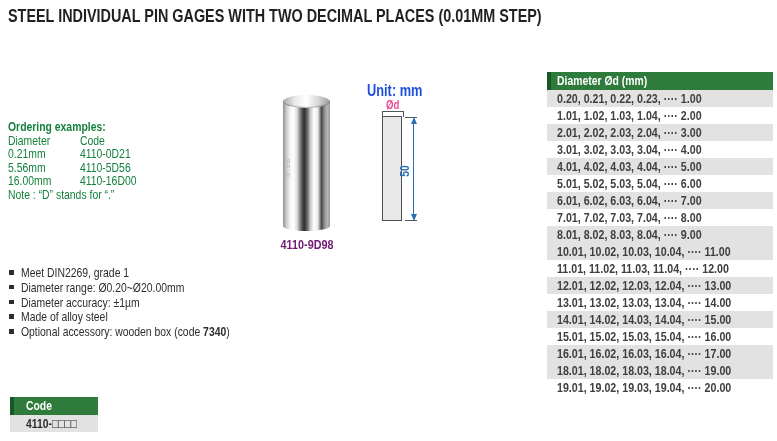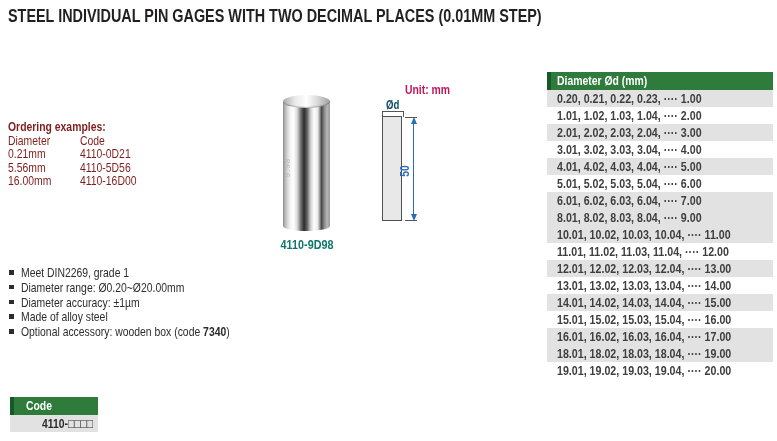--- a/index.html
+++ b/index.html
@@ -5,45 +5,45 @@
   html,body{margin:0;padding:0;background:#fff;}
   #page{position:relative;width:777px;height:441px;background:#ffffff;overflow:hidden;
         font-family:"Liberation Sans","DejaVu Sans",sans-serif;color:#3a3a3a;}
   
   .cx{display:inline-block;transform:scaleX(.8);transform-origin:0 50%;white-space:nowrap;}
   .cxc{display:inline-block;transform:scaleX(.8);transform-origin:50% 50%;white-space:nowrap;}
 
   .title{position:absolute;left:8px;top:7px;font-size:18px;font-weight:bold;color:#231f20;line-height:19px;}
 
   
-  .ordering{position:absolute;left:8px;top:120px;font-size:13px;line-height:13.6px;color:#7f1d1d;}
+  .ordering{position:absolute;left:8px;top:120px;font-size:13px;line-height:13.6px;color:#15803d;}
   .ord-head{font-weight:bold;}
   .ord-row{position:relative;height:13.6px;}
   .ord-c1{position:absolute;left:0;top:0;}
   .ord-c2{position:absolute;left:72px;top:0;}
 
   
   .pin-wrap{position:absolute;left:283px;top:95px;width:47px;height:137px;}
   .pin-top{position:absolute;left:0;top:0;width:47px;height:13px;border-radius:50%;
            background:linear-gradient(90deg,#a9a9a9,#e9e9e9 25%,#ffffff 50%,#d6d6d6 75%,#9e9e9e);
            box-shadow:inset 0 -1px 1px rgba(0,0,0,.25);}
   .pin-body{position:absolute;left:0;top:6px;width:47px;height:130px;
             border-radius:0 0 24px 24px / 0 0 5px 5px;
             background:linear-gradient(90deg,
               #8f8f8f 0%,#c9c9c9 7%,#f3f3f3 15%,#ffffff 22%,#dcdcdc 30%,
               #6f6f6f 38%,#2c2c2c 45%,#6b6b6b 52%,#c6c6c6 58%,#ffffff 66%,
               #e9e9e9 74%,#4b4b4b 82%,#8c8c8c 88%,#b7b7b7 94%,#9a9a9a 100%);}
   .pin-engraving{position:absolute;left:-5px;top:62px;transform:rotate(-90deg);
                  font-size:8px;color:#b9b9b9;letter-spacing:1px;}
   .pin-label{position:absolute;left:252px;top:237px;width:110px;text-align:center;
-             font-size:13.5px;font-weight:bold;color:#0f766e;}
+             font-size:13.5px;font-weight:bold;color:#701a75;}
 
   
-  .dgm-unit{position:absolute;left:405px;top:82px;font-size:13px;font-weight:bold;color:#be185d;}
-  .dgm-od{position:absolute;left:386px;top:98px;font-size:12px;font-weight:bold;color:#0c4a6e;}
+  .dgm-unit{position:absolute;left:367px;top:82px;font-size:16px;font-weight:bold;color:#1d4ed8;}
+  .dgm-od{position:absolute;left:386px;top:98px;font-size:12px;font-weight:bold;color:#ec4899;}
   .dgm-hline{position:absolute;left:382px;top:111px;width:22px;height:0;border-top:1px solid #555;}
   .dgm-htick-l{position:absolute;left:382px;top:111px;width:0;height:6px;border-left:1px solid #555;}
   .dgm-htick-r{position:absolute;left:403px;top:111px;width:0;height:6px;border-left:1px solid #555;}
   .dgm-rect{position:absolute;left:382px;top:116px;width:20px;height:105px;
             background:#e8e8e8;border:1.5px solid #505050;box-sizing:border-box;}
   .dgm-ext-top{position:absolute;left:405px;top:117px;width:12px;height:0;border-top:1px solid #555;}
   .dgm-ext-bot{position:absolute;left:405px;top:220px;width:12px;height:0;border-top:1px solid #555;}
   .dgm-vline{position:absolute;left:413px;top:119px;width:0;height:100px;border-left:1px solid #2a6db8;}
   .arr{position:absolute;width:0;height:0;border-left:3px solid transparent;border-right:3px solid transparent;}
   .arr-up{left:410.5px;top:117px;border-bottom:7px solid #2a6db8;}
@@ -55,21 +55,21 @@
   
   .features{position:absolute;left:8px;top:265px;font-size:13px;color:#2d2d2d;}
   .feat{position:relative;height:14.8px;padding-left:13px;}
   .bullet{position:absolute;left:1px;top:5px;width:4.5px;height:4.5px;background:#2d2d2d;}
 
   
   .code-tbl{position:absolute;left:10px;top:397px;width:88px;}
   .code-head{height:18px;background:#2e7b3c;border-left:4px solid #17582b;box-sizing:border-box;
              color:#fff;font-weight:bold;font-size:13px;line-height:18px;padding-left:12px;}
   .code-val{height:17px;background:#e2e2e2;font-weight:bold;font-size:13px;line-height:17px;
-            color:#2b2b2b;padding-left:32px;}
+            color:#2b2b2b;padding-left:16px;}
 
   
   .dia-tbl{position:absolute;left:547px;top:72px;width:226px;}
   .dia-head{height:18px;background:#2e7b3c;border-left:4px solid #17582b;box-sizing:border-box;
             color:#ffffff;font-weight:bold;font-size:13px;line-height:18px;padding-left:6px;}
   .dt-row{height:17px;line-height:17.2px;padding-left:10px;font-size:13px;font-weight:700;color:#3e3e3e;}
   .dt-row.alt{background:#e2e2e2;}
   .rowtext{transform:scaleX(.82);}
 </style>
 </head>
@@ -90,20 +90,21 @@
       <span class="ord-c2"><span class="cx">4110-0D21</span></span>
     </div>
     <div class="ord-row">
       <span class="ord-c1"><span class="cx">5.56mm</span></span>
       <span class="ord-c2"><span class="cx">4110-5D56</span></span>
     </div>
     <div class="ord-row">
       <span class="ord-c1"><span class="cx">16.00mm</span></span>
       <span class="ord-c2"><span class="cx">4110-16D00</span></span>
     </div>
+    <div class="ord-row"><span class="cx">Note : “D” stands for “.”</span></div>
   </div>
 
   <div class="pin-wrap">
     <div class="pin-body">
       <span class="pin-engraving">9.98</span>
     </div>
     <div class="pin-top"></div>
   </div>
   <div class="pin-label"><span class="cxc">4110-9D98</span></div>
 
@@ -139,20 +140,21 @@
   <div class="dia-tbl">
     <div class="dia-head"><span class="cx">Diameter Ød (mm)</span></div>
     <div>
         <div class="dt-row alt"><span class="cx rowtext">0.20, 0.21, 0.22, 0.23, ···· 1.00</span></div>
         <div class="dt-row"><span class="cx rowtext">1.01, 1.02, 1.03, 1.04, ···· 2.00</span></div>
         <div class="dt-row alt"><span class="cx rowtext">2.01, 2.02, 2.03, 2.04, ···· 3.00</span></div>
         <div class="dt-row"><span class="cx rowtext">3.01, 3.02, 3.03, 3.04, ···· 4.00</span></div>
         <div class="dt-row alt"><span class="cx rowtext">4.01, 4.02, 4.03, 4.04, ···· 5.00</span></div>
         <div class="dt-row"><span class="cx rowtext">5.01, 5.02, 5.03, 5.04, ···· 6.00</span></div>
         <div class="dt-row alt"><span class="cx rowtext">6.01, 6.02, 6.03, 6.04, ···· 7.00</span></div>
+        <div class="dt-row"><span class="cx rowtext">7.01, 7.02, 7.03, 7.04, ···· 8.00</span></div>
         <div class="dt-row alt"><span class="cx rowtext">8.01, 8.02, 8.03, 8.04, ···· 9.00</span></div>
         <div class="dt-row alt"><span class="cx rowtext">10.01, 10.02, 10.03, 10.04, ···· 11.00</span></div>
         <div class="dt-row"><span class="cx rowtext">11.01, 11.02, 11.03, 11.04, ···· 12.00</span></div>
         <div class="dt-row alt"><span class="cx rowtext">12.01, 12.02, 12.03, 12.04, ···· 13.00</span></div>
         <div class="dt-row"><span class="cx rowtext">13.01, 13.02, 13.03, 13.04, ···· 14.00</span></div>
         <div class="dt-row alt"><span class="cx rowtext">14.01, 14.02, 14.03, 14.04, ···· 15.00</span></div>
         <div class="dt-row"><span class="cx rowtext">15.01, 15.02, 15.03, 15.04, ···· 16.00</span></div>
         <div class="dt-row alt"><span class="cx rowtext">16.01, 16.02, 16.03, 16.04, ···· 17.00</span></div>
         <div class="dt-row alt"><span class="cx rowtext">18.01, 18.02, 18.03, 18.04, ···· 19.00</span></div>
         <div class="dt-row"><span class="cx rowtext">19.01, 19.02, 19.03, 19.04, ···· 20.00</span></div>

